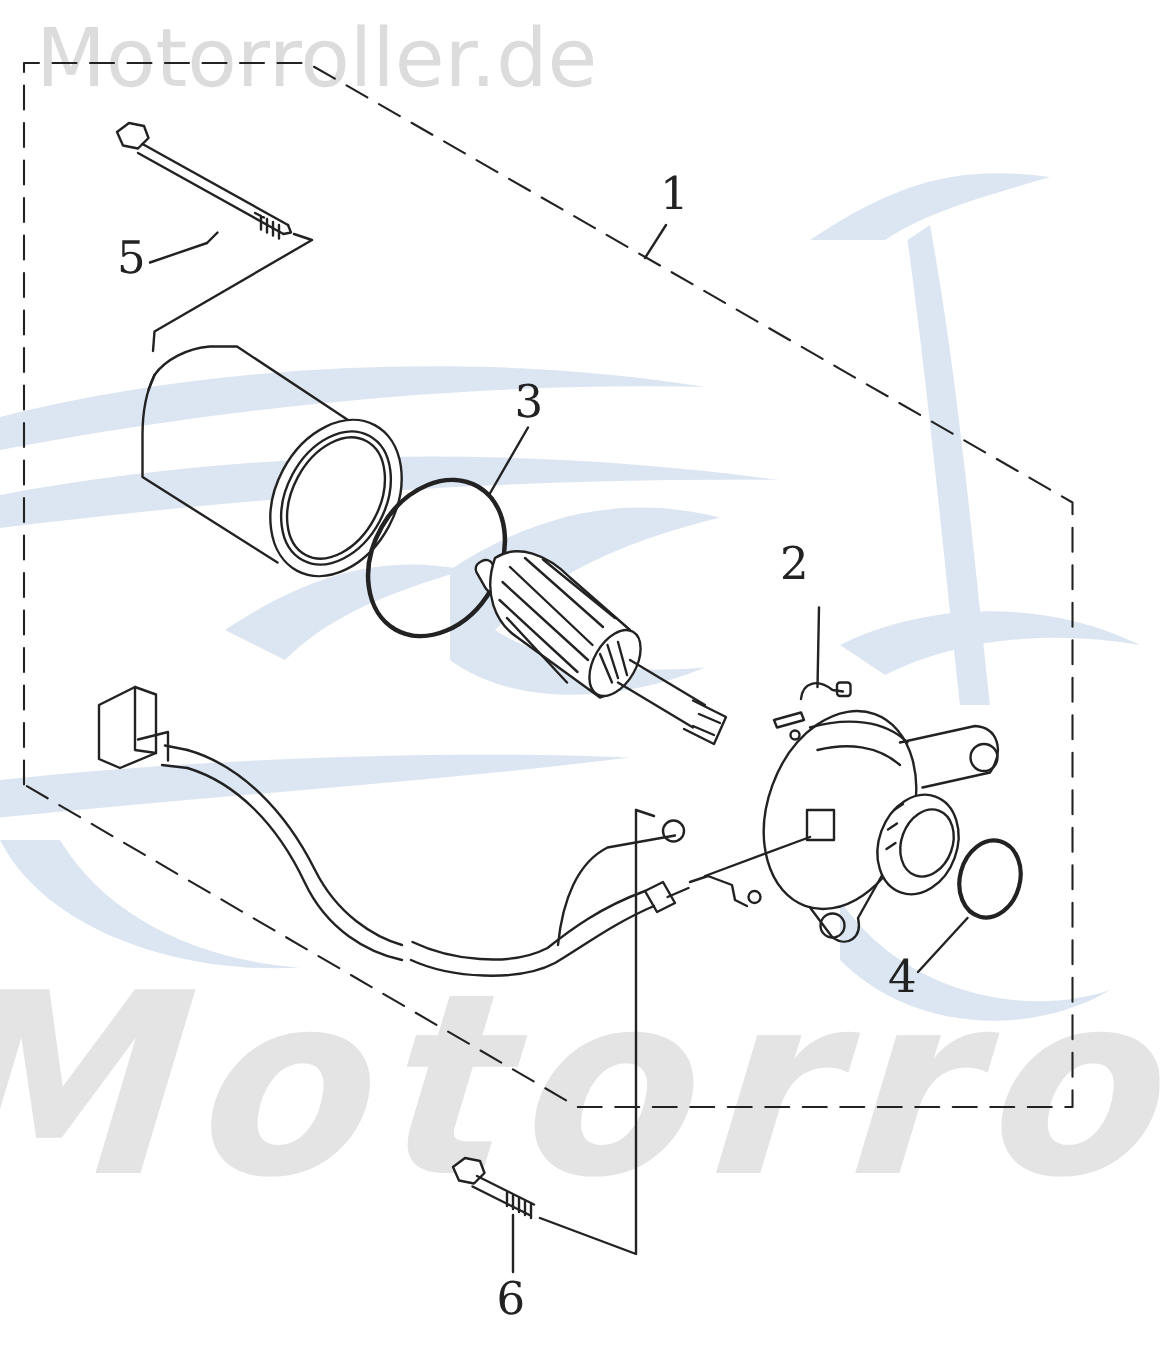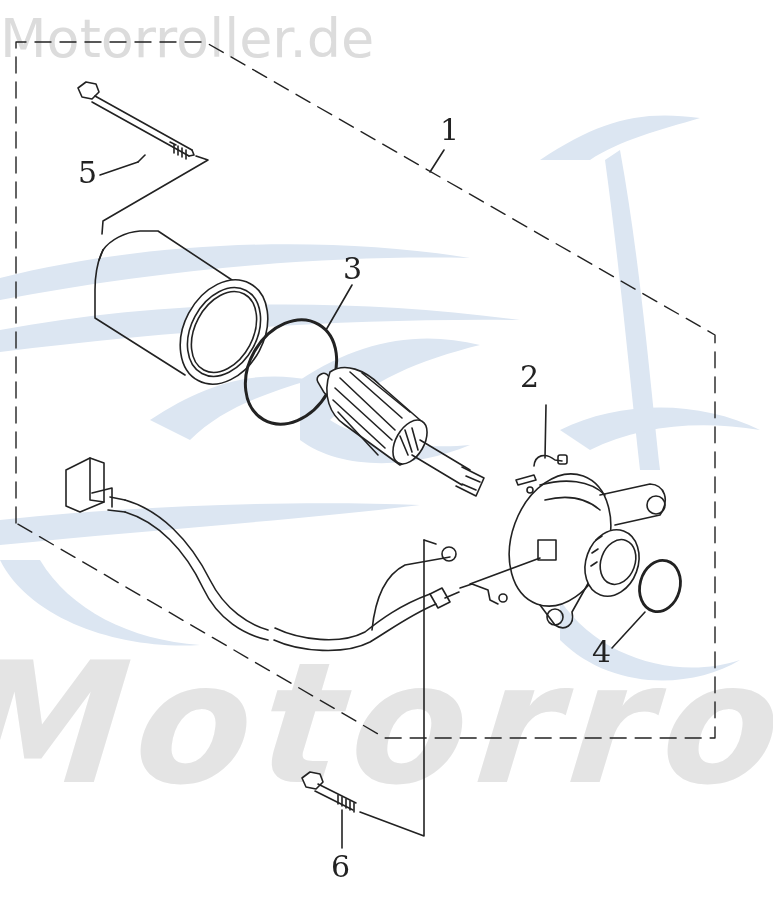--- a/index.html
+++ b/index.html
@@ -1,20 +1,20 @@
 <!DOCTYPE html>
 <html><head>
 <meta charset="utf-8">
 <style>
   html, body { margin: 0; padding: 0; background: #ffffff; }
   body { width: 773px; height: 904px; position: relative; overflow: hidden; }
   #stage { position: absolute; left: 0; top: 0; width: 773px; height: 904px; }
   svg { position: absolute; left: 0; top: 0; }
   .wm-top {
-    position: absolute; left: 0; top: 12px;
+    position: absolute; left: 24px; top: 12px;
     font-family: "DejaVu Sans", sans-serif; font-size: 54px; color: #dcdcdc;
     letter-spacing: 0px; line-height: 1; white-space: nowrap;
   }
   .wm-big {
     position: absolute; left: -40px; top: 640px;
     font-family: "DejaVu Sans", sans-serif; font-weight: bold; font-style: italic;
     font-size: 168px; color: #e4e4e4; letter-spacing: 10px; line-height: 1; white-space: nowrap;
     transform: skewX(-6deg);
   }
   .callout {

